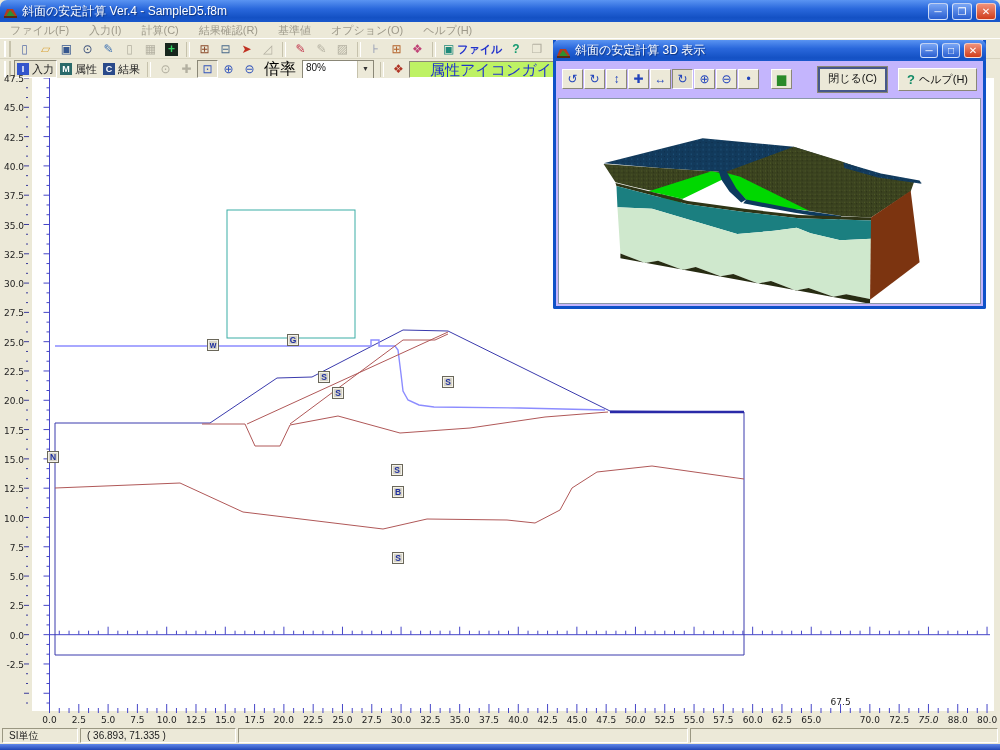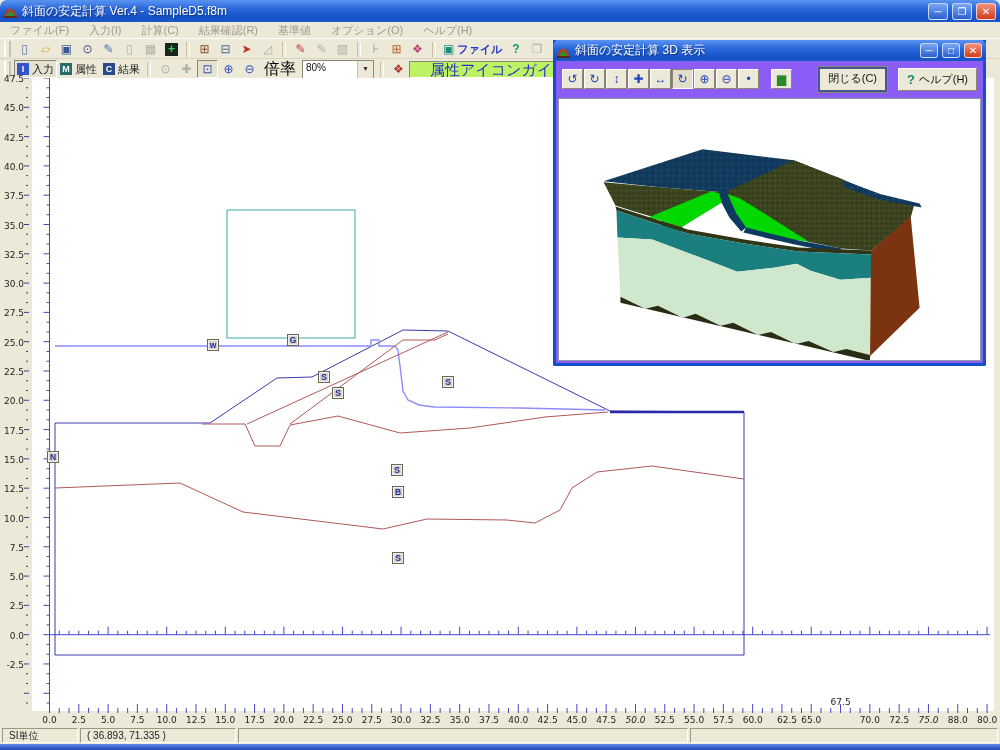--- a/index.html
+++ b/index.html
@@ -48,22 +48,22 @@
     font-weight:bold;font-size:11px;text-align:center;line-height:16px}
   
   #canvas-white{position:absolute;left:32px;top:78px;width:962px;height:633px;background:#fff}
   #strip-right{position:absolute;right:0;top:78px;width:6px;height:649px;background:#ece9d8}
   #drawing{position:absolute;left:0;top:78px;pointer-events:none}
   .ylabel{position:absolute;left:0;width:24px;text-align:right;font-size:9px;color:#222;
     font-family:"DejaVu Sans",sans-serif}
   .xlabel{position:absolute;width:30px;text-align:center;font-size:9px;color:#222;
     font-family:"DejaVu Sans",sans-serif}
   
-  #viewer3d{position:absolute;left:553px;top:40px;width:433px;height:326px;
-    background:#8b5cf6;border:3px solid #0f52c8;border-top:none;box-sizing:border-box;
+  #viewer3d{position:absolute;left:553px;top:40px;width:433px;height:269px;
+    background:#c4b5fd;border:3px solid #0f52c8;border-top:none;box-sizing:border-box;
     border-radius:0 0 2px 2px}
   .v3d-titlebar{height:21px;margin:0 -3px;
     background:linear-gradient(180deg,#5a94f2 0%,#2a68dc 40%,#1451c4 85%,#1a58cc 100%);
     border-radius:6px 6px 0 0;display:flex;align-items:center;padding:0 4px;gap:4px}
   .v3d-titlebar .title-text{font-size:12px}
   .v3d-titlebar .winbtn{width:18px;height:15px;line-height:13px}
   .v3d-toolbar{height:36px;display:flex;align-items:center;padding:0 6px;gap:1px}
   .btnv{width:21px;height:20px;background:#ece9d8;border:1px solid;
     border-color:#fff #8a8777 #8a8777 #fff;color:#2244bb;font-size:12px;line-height:18px;
     text-align:center;box-sizing:border-box}
@@ -334,21 +334,21 @@
       <div class="xlabel" style="left: 474px; top: 715px;">37.5</div>
       <div class="xlabel" style="left: 503.3px; top: 715px;">40.0</div>
       <div class="xlabel" style="left: 532.6px; top: 715px;">42.5</div>
       <div class="xlabel" style="left: 561.9px; top: 715px;">45.0</div>
       <div class="xlabel" style="left: 591.2px; top: 715px;">47.5</div>
       <div class="xlabel" style="left: 620.5px; top: 715px; font-style: italic;">50.0</div>
       <div class="xlabel" style="left: 649.8px; top: 715px;">52.5</div>
       <div class="xlabel" style="left: 679.1px; top: 715px;">55.0</div>
       <div class="xlabel" style="left: 708.4px; top: 715px;">57.5</div>
       <div class="xlabel" style="left: 737.7px; top: 715px;">60.0</div>
-      <div class="xlabel" style="left: 767px; top: 715px; text-align: right;">62.5</div>
+      <div class="xlabel" style="left: 767px; top: 715px;">62.5</div>
       <div class="xlabel" style="left: 796.3px; top: 715px;">65.0</div>
       <div class="xlabel" style="left: 825.6px; top: 697px;">67.5</div>
       <div class="xlabel" style="left: 854.9px; top: 715px;">70.0</div>
       <div class="xlabel" style="left: 884.2px; top: 715px;">72.5</div>
       <div class="xlabel" style="left: 913.5px; top: 715px; font-style: italic;">75.0</div>
       <div class="xlabel" style="left: 942.8px; top: 715px;">88.0</div>
       <div class="xlabel" style="left: 972.1px; top: 715px;">80.0</div>
     </div>
 
   <div id="viewer3d">

